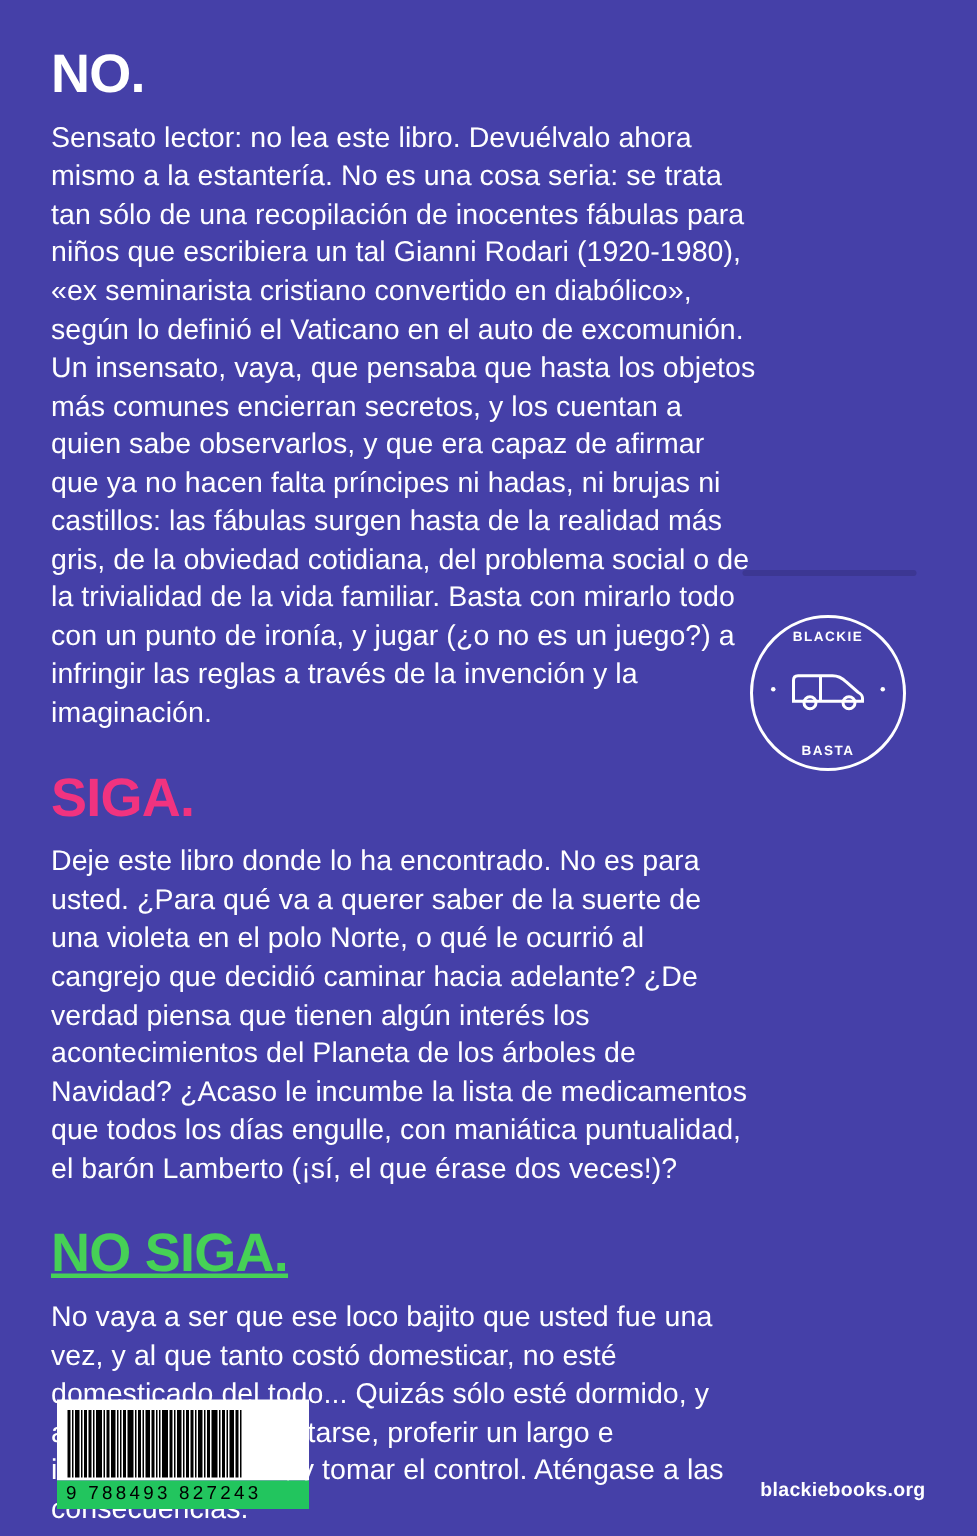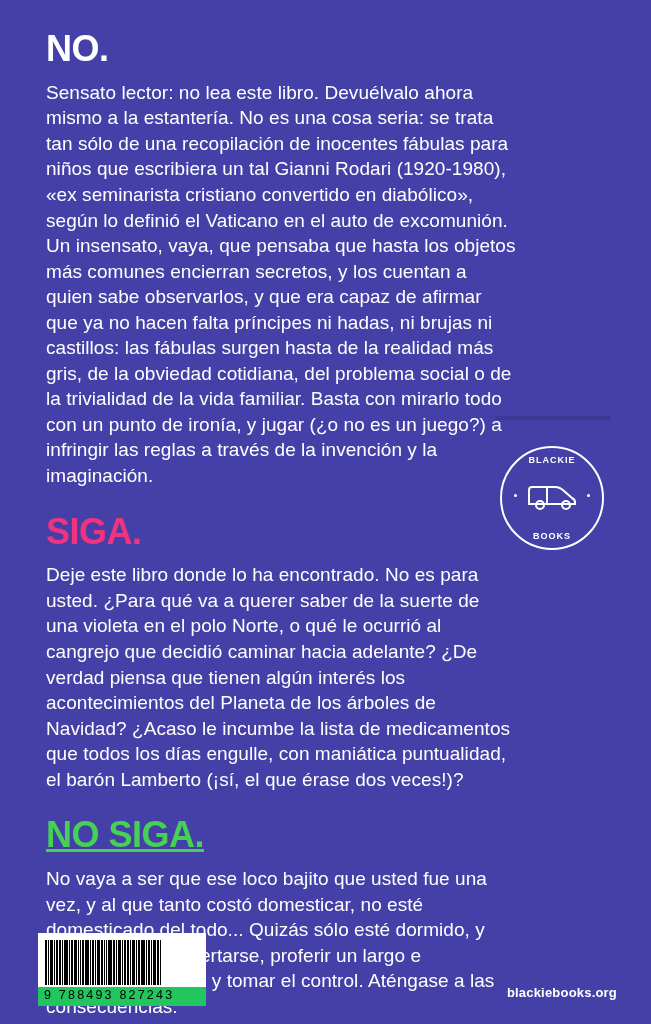--- a/index.html
+++ b/index.html
@@ -13,21 +13,21 @@
     font-family: "Liberation Sans", sans-serif;
     color: #ffffff;
     overflow: hidden;
     position: relative;
   }
   .page {
     position: relative;
     width: 651px;
     height: 1024px;
     box-sizing: border-box;
-    padding: 30px 34px 0 46px;
+    padding: 30px 34px 0 34px;
   }
   .col-main {
     width: 470px;
   }
   .heading {
     font-weight: bold;
     font-size: 35px;
     line-height: 1.05;
     letter-spacing: -0.5px;
     margin: 0 0 12px 0;
@@ -51,21 +51,21 @@
     font-size: 11.5px;
     margin-top: 26px;
     color: #ffffff;
     letter-spacing: 0.1px;
   }
 
   
   .logo-area {
     position: absolute;
     right: 34px;
-    top: 416px;
+    top: 380px;
     width: 130px;
     text-align: left;
   }
   .logo-rule {
     width: 116px;
     height: 4px;
     background: #3b3690;
     margin: 0 0 26px 8px;
     border-radius: 2px;
     opacity: 0.9;
@@ -165,21 +165,21 @@
       <p class="body-text">No vaya a ser que ese loco bajito que usted fue una vez, y al que tanto costó domesticar, no esté domesticado del todo... Quizás sólo esté dormido, y ahora puede despertarse, proferir un largo e irreverente mirarlo, y tomar el control. Aténgase a las consecuencias.</p>
     </div>
 
     <div class="credit">Ilustración de cubierta: Gianni Munari</div>
   </div>
 
   <div class="logo-area">
     <div class="logo-rule"></div>
     <div class="logo-circle">
       <span class="logo-word top">BLACKIE</span>
-      <span class="logo-word bottom">BOOKS</span>
+      <span class="logo-word bottom">BASTA</span>
       <span class="logo-dot" style="left:12px; top:46px;"></span>
       <span class="logo-dot" style="right:12px; top:46px;"></span>
       <span class="van">
         <svg width="54" height="30" viewBox="0 0 54 30">
           <path d="M4 20 L4 9 C4 7 5 6 7 6 L30 6 C33 6 36 7 39 10 L47 17 C49 18 50 19 50 21 L50 23 L4 23 Z" fill="none" stroke="#ffffff" stroke-width="2"></path>
           <line x1="22" y1="6" x2="22" y2="23" stroke="#ffffff" stroke-width="2"></line>
           <circle cx="15" cy="24" r="4" fill="none" stroke="#ffffff" stroke-width="2"></circle>
           <circle cx="41" cy="24" r="4" fill="none" stroke="#ffffff" stroke-width="2"></circle>
         </svg>
       </span>

